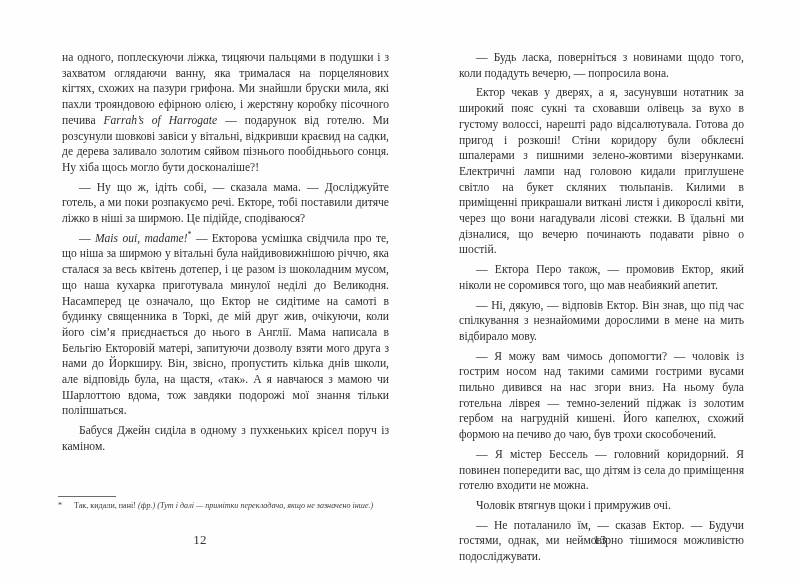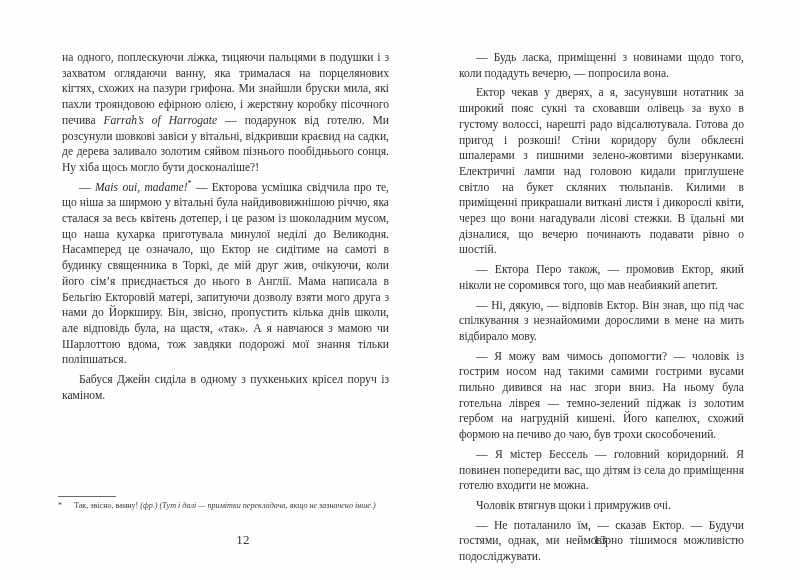--- a/index.html
+++ b/index.html
@@ -97,50 +97,51 @@
   .folio {
     position: absolute;
     top: 532px;
     width: 100%;
     left: 0;
     text-align: center;
     font-size: 13px;
     color: #343434;
     letter-spacing: 0.3px;
   }
-  .page-left .folio { padding-right: 12px; margin-left: 43px; }
+  .page-left .folio { padding-right: 12px; }
   .page-right .folio { padding-right: 8px; }
 
 </style>
 </head>
 <body>
 
 <div id="spread">
 
   <div class="page page-left">
     <div class="textcol" id="left-body">
         <p><span>на одного, поплескуючи ліжка, тицяючи пальцями в подушки і з захватом оглядаючи ванну, яка трималася на порцелянових кігтях, схожих на пазури грифона. Ми знайшли бруски мила, які пахли трояндовою ефірною олією, і жерстяну коробку пісочного печива </span><em>Farrah’s of Harrogate</em><span> — подарунок від готелю. Ми розсунули шовкові завіси у вітальні, відкривши краєвид на садки, де дерева заливало золотим сяйвом пізнього пообідньього сонця. Ну хіба щось могло бути досконаліше?!</span></p>
+        <p class="indent"><span>— Ну що ж, ідіть собі, — сказала мама. — Досліджуйте готель, а ми поки розпакуємо речі. Екторе, тобі поставили дитяче ліжко в ніші за ширмою. Це підійде, сподіваюся?</span></p>
         <p class="indent"><span>— </span><em>Mais oui, madame!</em><sup class="fn">*</sup><span> — Екторова усмішка свідчила про те, що ніша за ширмою у вітальні була найдивовижнішою річчю, яка сталася за весь квітень дотепер, і це разом із шоколадним мусом, що наша кухарка приготувала минулої неділі до Великодня. Насамперед це означало, що Ектор не сидітиме на самоті в будинку священника в Торкі, де мій друг жив, очікуючи, коли його сім’я приєднається до нього в Англії. Мама написала в Бельгію Екторовій матері, запитуючи дозволу взяти мого друга з нами до Йоркширу. Він, звісно, пропустить кілька днів школи, але відповідь була, на щастя, «так». А я навчаюся з мамою чи Шарлоттою вдома, тож завдяки подорожі мої знання тільки поліпшаться.</span></p>
         <p class="indent"><span>Бабуся Джейн сиділа в одному з пухкеньких крісел поруч із каміном.</span></p>
       </div>
 
     <div class="footnote-area">
       <div class="footnote-rule"></div>
       <div class="footnote">
         <span class="footnote-marker">*</span>
-        <span class="footnote-text" id="footnote-text"><span>Так, звісно, ванну! </span><em>(фр.)</em><span> </span><em>(Тут і далі — примітки перекладача, якщо не зазначено інше.)</em></span>
+        <span class="footnote-text" id="footnote-text"><span>Так, кидали, пані! </span><em>(фр.)</em><span> </span><em>(Тут і далі — примітки перекладача, якщо не зазначено інше.)</em></span>
       </div>
     </div>
 
     <div class="folio">12</div>
   </div>
 
   <div class="page page-right">
     <div class="textcol" id="right-body">
-        <p class="indent"><span>— Будь ласка, приміщенні з новинами щодо того, коли подадуть вечерю, — попросила вона.</span></p>
+        <p class="indent"><span>— Будь ласка, поверніться з новинами щодо того, коли подадуть вечерю, — попросила вона.</span></p>
         <p class="indent"><span>Ектор чекав у дверях, а я, засунувши нотатник за широкий пояс сукні та сховавши олівець за вухо в густому волоссі, нарешті радо відсалютувала. Готова до пригод і розкоші! Стіни коридору були обклеєні шпалерами з пишними зелено-жовтими візерунками. Електричні лампи над головою кидали приглушене світло на букет скляних тюльпанів. Килими в приміщенні прикрашали виткані листя і дикорослі квіти, через що вони нагадували лісові стежки. В їдальні ми дізналися, що вечерю починають подавати рівно о шостій.</span></p>
         <p class="indent"><span>— Ектора Перо також, — промовив Ектор, який ніколи не соромився того, що мав неабиякий апетит.</span></p>
         <p class="indent"><span>— Ні, дякую, — відповів Ектор. Він знав, що під час спілкування з незнайомими дорослими в мене на мить відбирало мову.</span></p>
         <p class="indent"><span>— Я можу вам чимось допомогти? — чоловік із гострим носом над такими самими гострими вусами пильно дивився на нас згори вниз. На ньому була готельна ліврея — темно-зелений піджак із золотим гербом на нагрудній кишені. Його капелюх, схожий формою на печиво до чаю, був трохи скособочений.</span></p>
         <p class="indent"><span>— Я містер Бессель — головний коридорний. Я повинен попередити вас, що дітям із села до приміщення готелю входити не можна.</span></p>
         <p class="indent"><span>Чоловік втягнув щоки і примружив очі.</span></p>
         <p class="indent"><span>— Не поталанило їм, — сказав Ектор. — Будучи гостями, однак, ми неймовірно тішимося можливістю подосліджувати.</span></p>
       </div>
     <div class="folio">13</div>
   </div>

